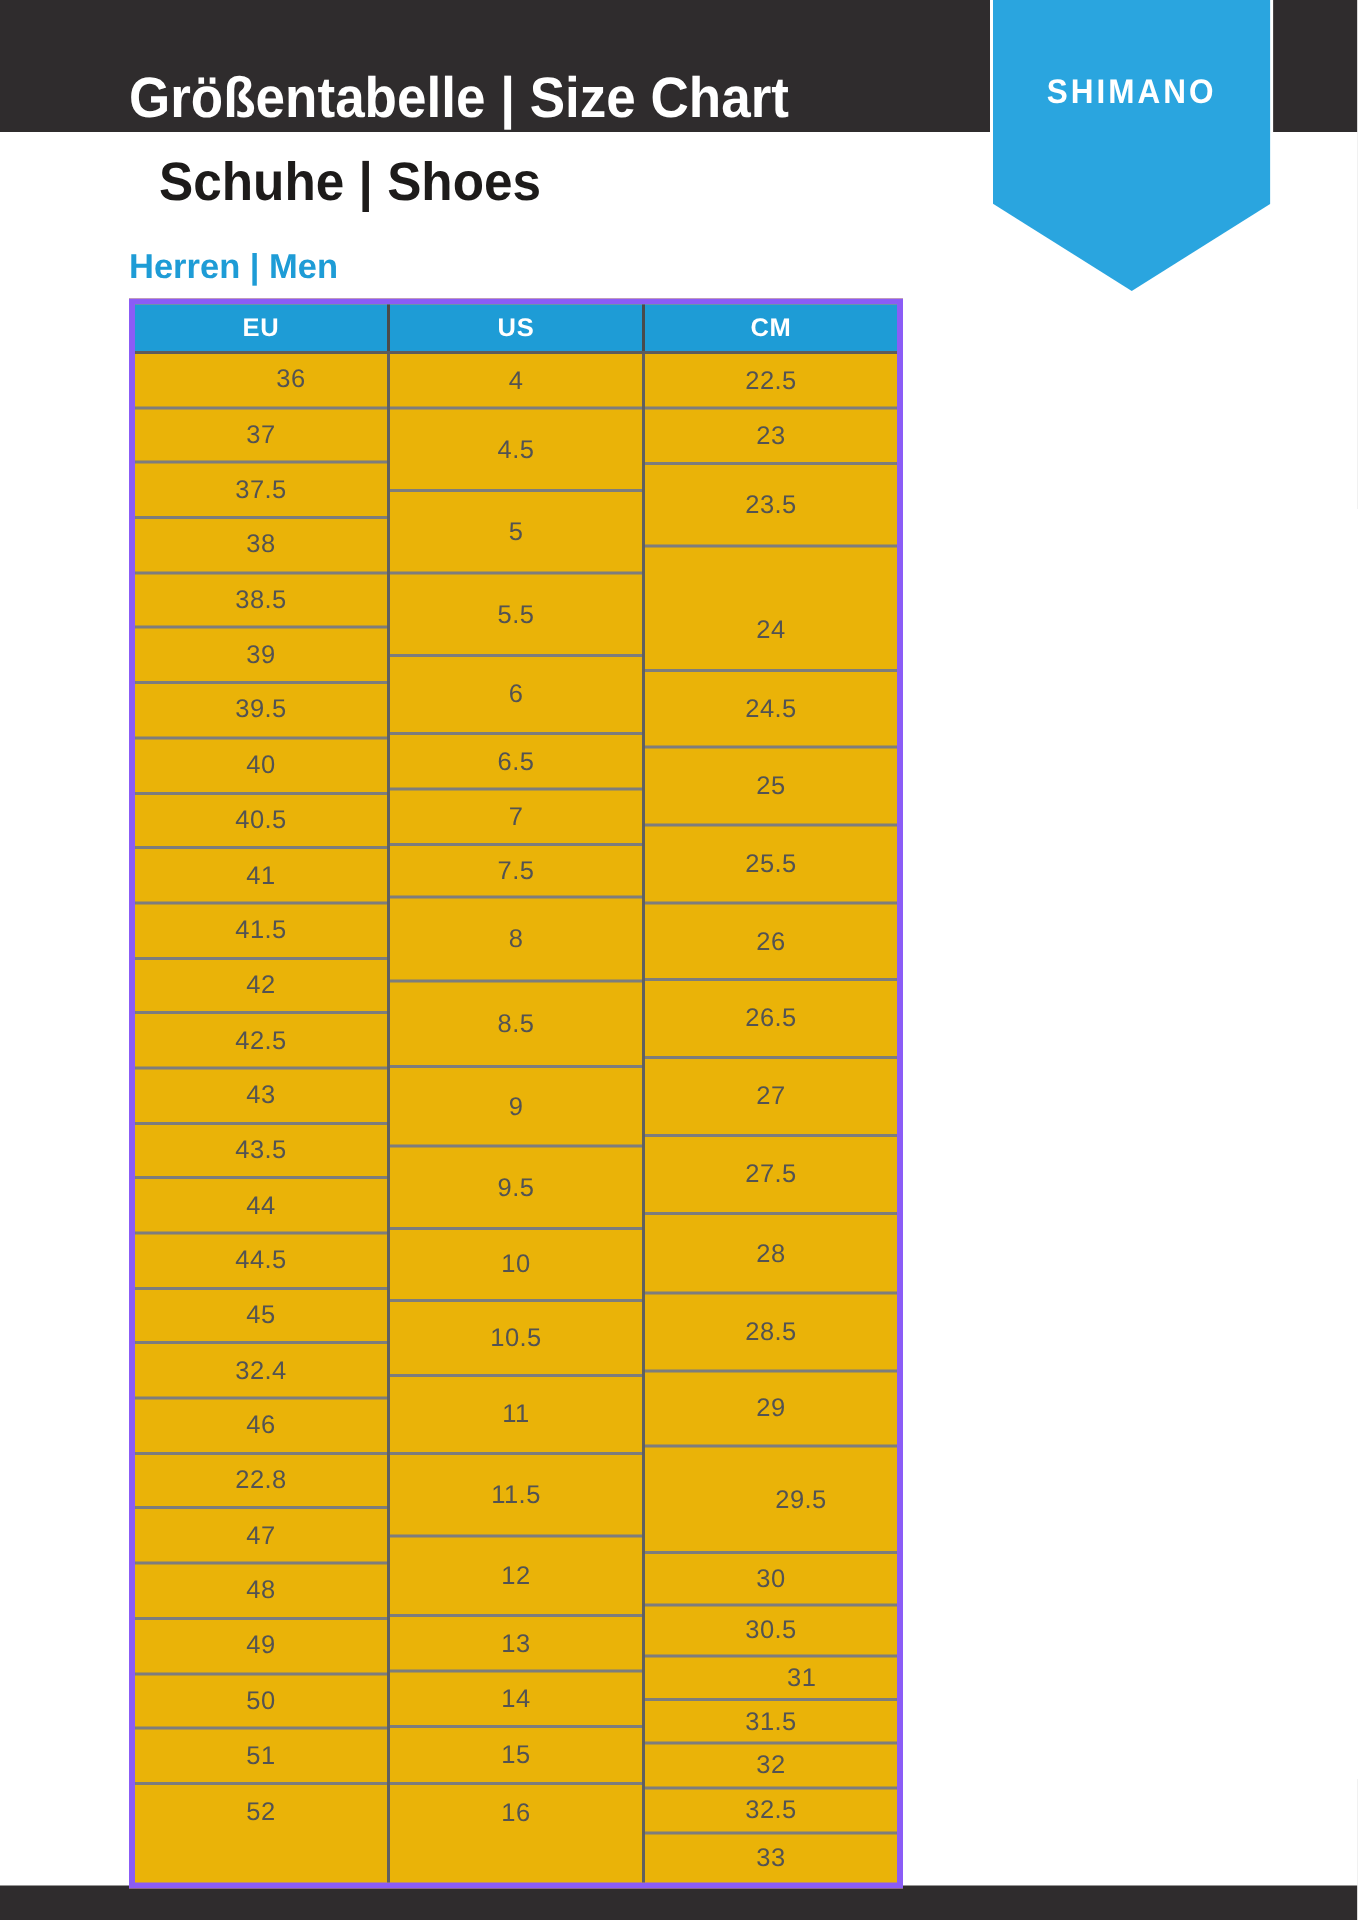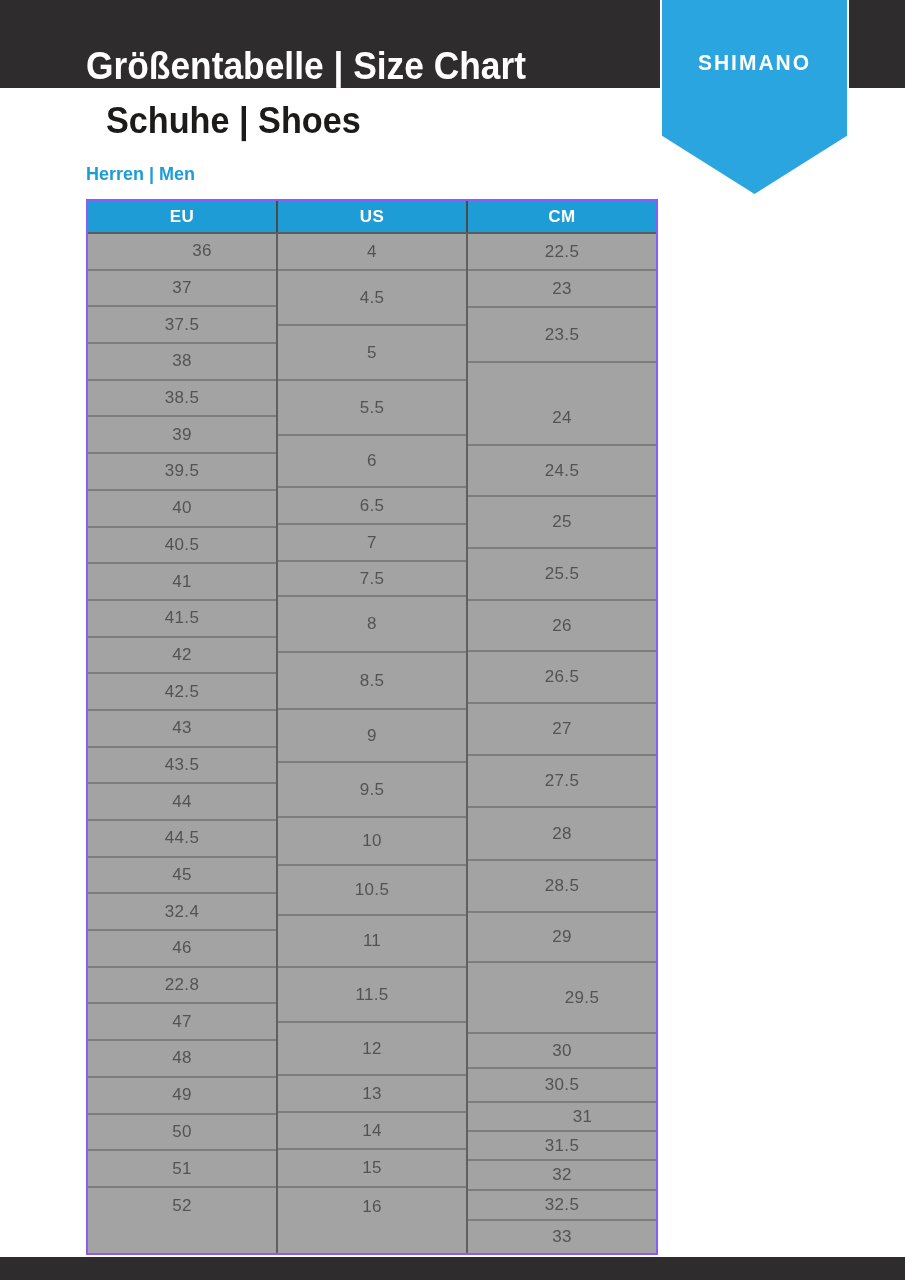--- a/index.html
+++ b/index.html
@@ -32,25 +32,25 @@
     background:var(--ribbon,#2aa5df);
     clip-path:polygon(0 0,100% 0,100% 70%,50% 100%,0 70%);
   }
   .shimano-logo{
     position:absolute;top:50px;left:0;width:100%;text-align:center;
     color:#ffffff;font-size:21px;font-weight:800;letter-spacing:2px;
     transform:scaleY(1.08);white-space:nowrap;
   }
   .section-label{
     position:absolute;left:86px;top:164px;color:var(--accent,#1e9cd6);
-    font-size:18px;font-weight:bold;white-space:nowrap;z-index:2;
+    font-size:23px;font-weight:bold;white-space:nowrap;z-index:2;
   }
   .size-table{
-    position:absolute;left:86px;top:199px;width:572px;
-    border:2px solid #8b5cf6;z-index:2;background:#a3a3a3;
+    position:absolute;left:86px;top:199px;width:516px;
+    border:4px solid #8b5cf6;z-index:2;background:#eab308;
   }
   .thead{display:flex;height:31px;background:var(--accent,#1e9cd6);}
   .th{
     flex:1 1 0;display:flex;align-items:center;justify-content:center;
     color:#ffffff;font-size:17px;font-weight:bold;letter-spacing:0.5px;
   }
   .th + .th{border-left:2px solid #4a4a4a;}
   .tbody{display:flex;border-top:2px solid #5c5c5c;}
   .tcol{flex:1 1 0;}
   .tcol + .tcol{border-left:2px solid #606060;}

